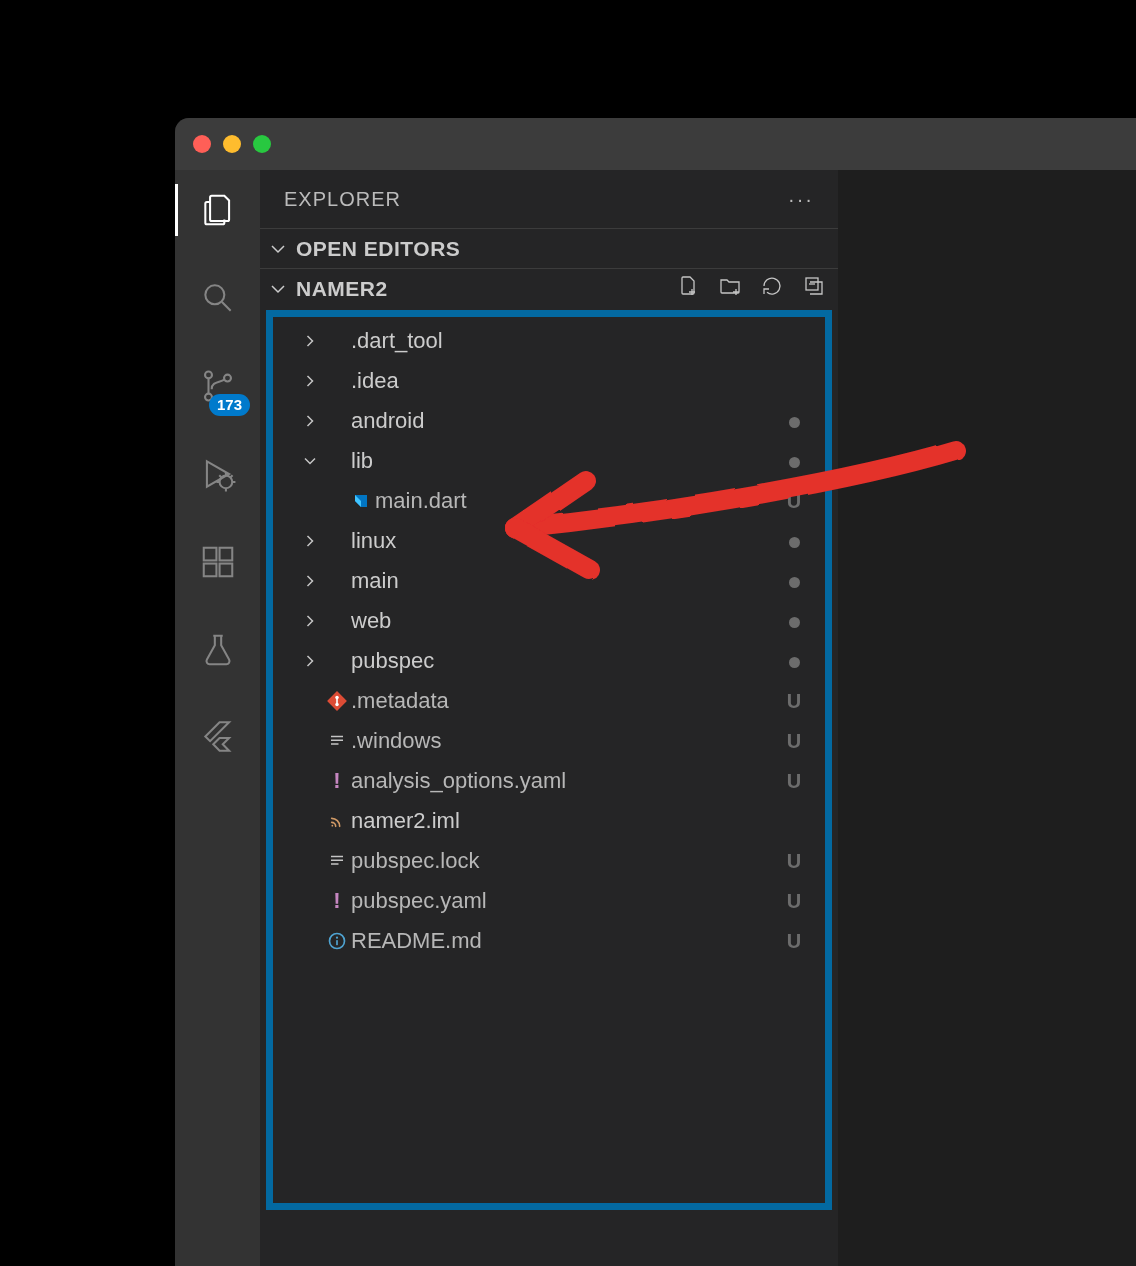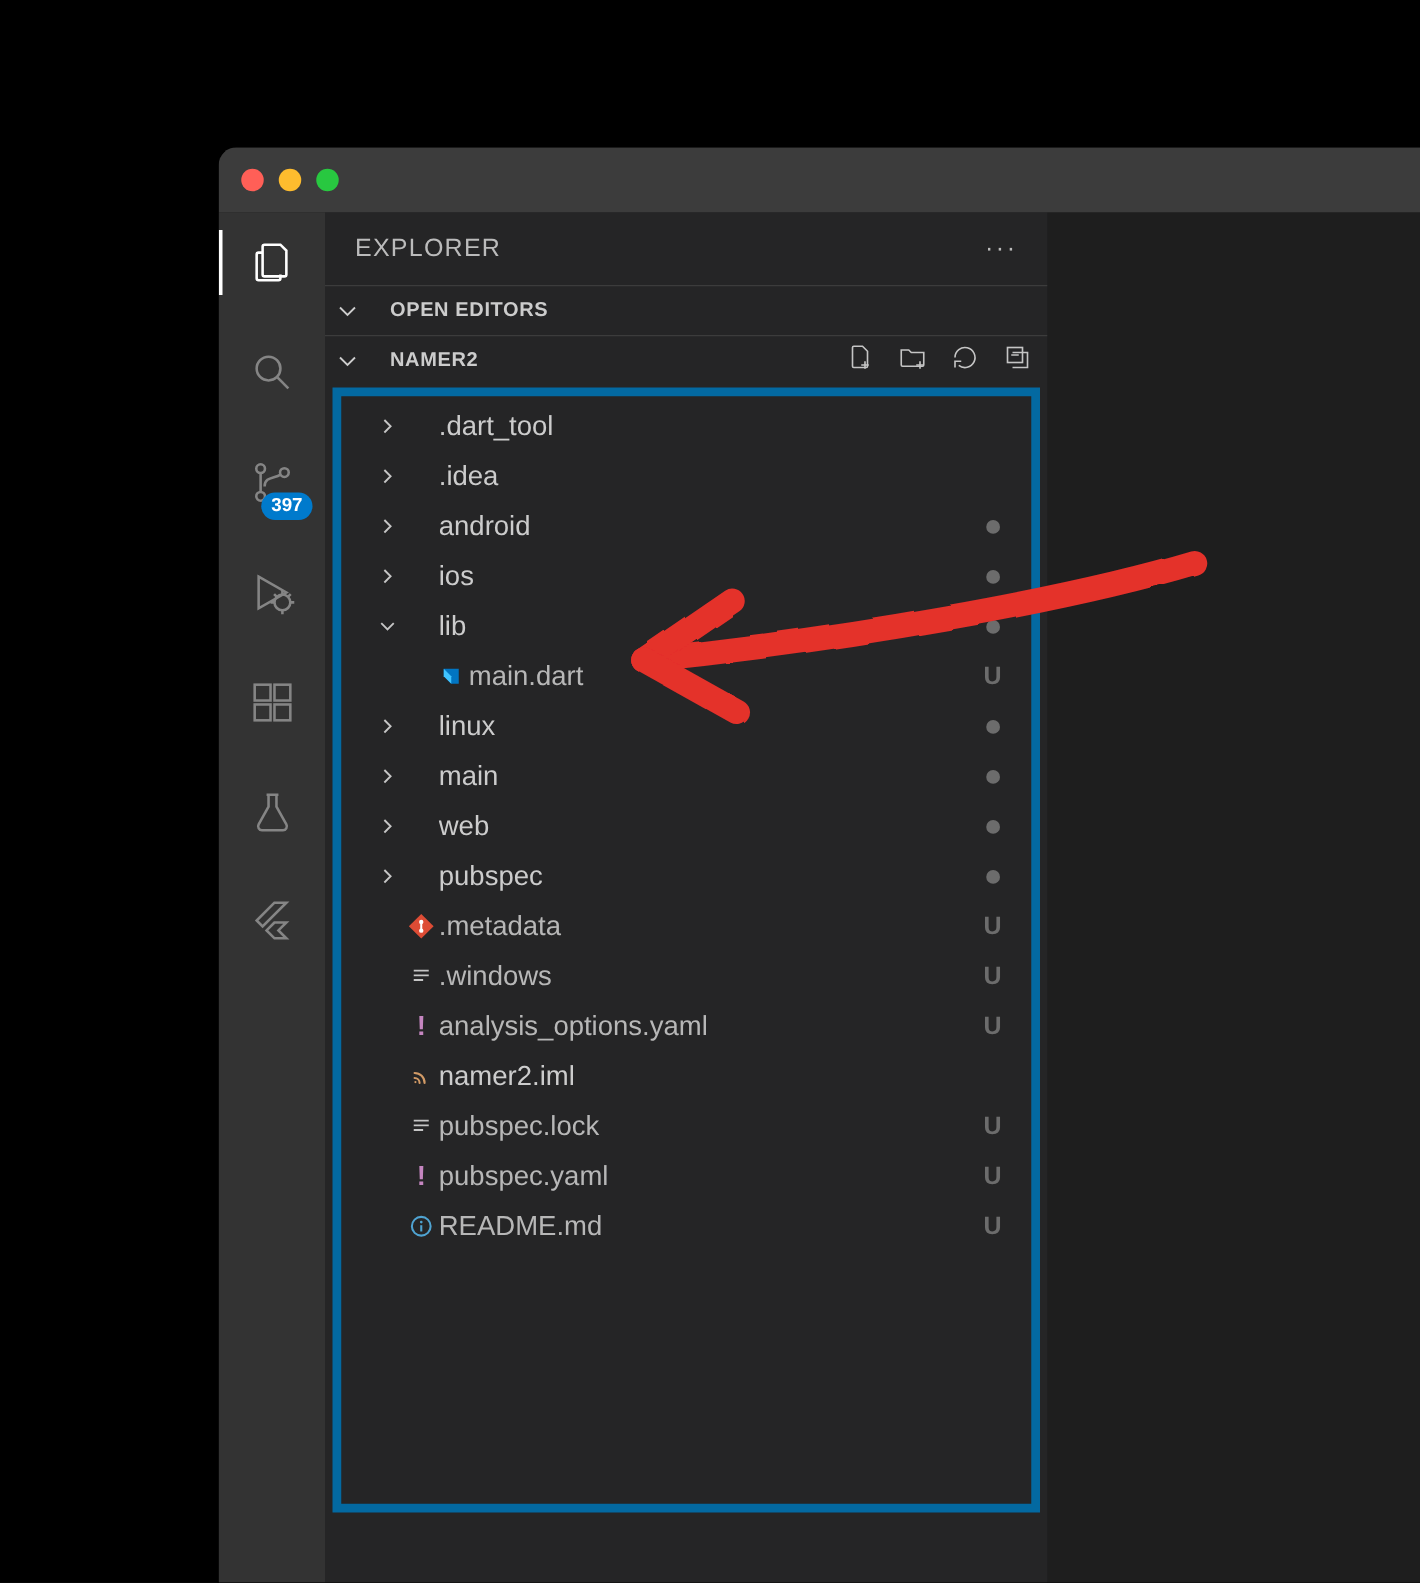--- a/index.html
+++ b/index.html
@@ -70,25 +70,25 @@
     letter-spacing: 1px;
     font-weight: 400;
   }
   .sidebar-header .dots { color: #bbbbbb; letter-spacing: 2px; font-size: 20px; cursor: pointer; }
   .section-header {
     height: 40px;
     display: flex;
     align-items: center;
     padding-left: 6px;
     color: #cccccc;
-    font-size: 16px;
+    font-size: 21px;
     font-weight: 700;
     letter-spacing: .5px;
     border-top: 1px solid #3c3c3c;
-    gap: 22px;
+    gap: 6px;
   }
   .section-header .chev { width: 24px; height: 24px; stroke: #cccccc; fill: none; stroke-width: 1.5; }
   .section-header .actions { margin-left: auto; display: flex; gap: 18px; padding-right: 12px; }
   .section-header .actions svg { width: 24px; height: 24px; stroke: #c5c5c5; fill: none; stroke-width: 1.3; }
   .tree {
     flex: 1;
     overflow: auto;
     padding-top: 2px;
   }
   .tree-box {
@@ -153,21 +153,21 @@
           </svg>
       </div>
       <div class="item">
         <svg viewBox="0 0 24 24">
             <circle cx="6" cy="5" r="2.2"></circle>
             <circle cx="6" cy="19" r="2.2"></circle>
             <circle cx="18" cy="7" r="2.2"></circle>
             <path d="M6 7v10"></path>
             <path d="M16 8c-3 2-8 1-8 6"></path>
           </svg>
-        <span class="badge">397</span>
+        <span class="badge">173</span>
       </div>
       <div class="item">
         <svg viewBox="0 0 24 24">
             <path d="M5 4l14 8-14 8z"></path>
             <circle cx="17" cy="17" r="4"></circle>
             <path d="M17 13v-2M13 17h-2M21 17h2M17 21v2M14.2 14.2l-1.4-1.4M19.8 14.2l1.4-1.4"></path>
           </svg>
       </div>
       <div class="item">
         <svg viewBox="0 0 24 24">
@@ -260,31 +260,20 @@
                 </svg>
               </span>
               <span class="icon"></span>
               <span class="label">android</span>
               <span class="status dot"></span>
             </div>
             <div class="row">
               <span class="indent"></span>
               <span class="twisty">
                 <svg viewBox="0 0 24 24">
-                  <path d="M9 6l6 6-6 6"></path>
-                </svg>
-              </span>
-              <span class="icon"></span>
-              <span class="label">ios</span>
-              <span class="status dot"></span>
-            </div>
-            <div class="row">
-              <span class="indent"></span>
-              <span class="twisty">
-                <svg viewBox="0 0 24 24">
                   <path d="M6 9l6 6 6-6"></path>
                 </svg>
               </span>
               <span class="icon"></span>
               <span class="label">lib</span>
               <span class="status dot"></span>
             </div>
             <div class="row untracked">
               <span class="indent"></span>
               <span class="indent"></span>

